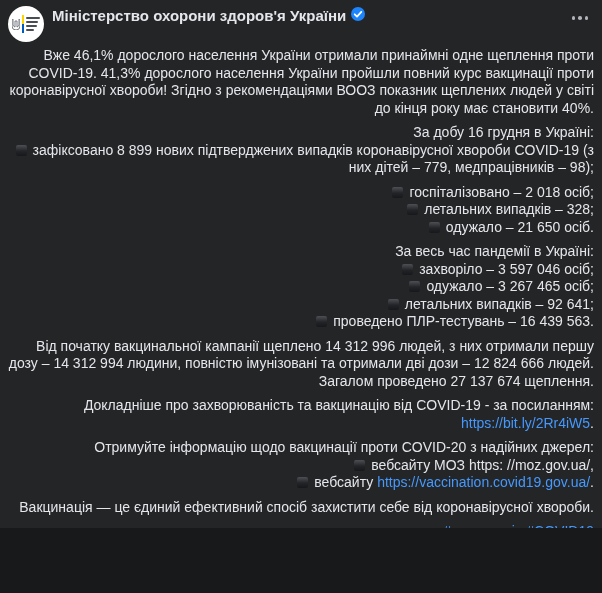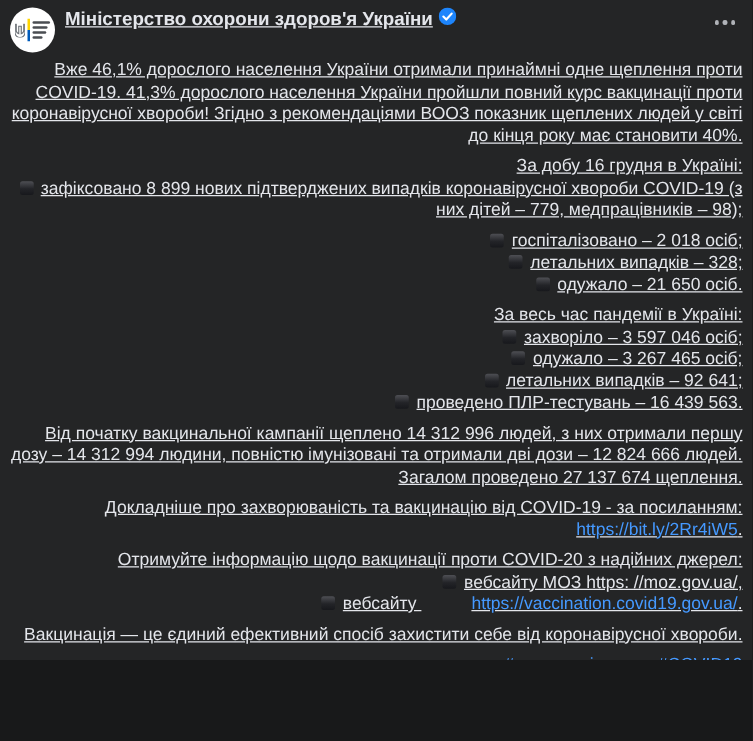--- a/index.html
+++ b/index.html
@@ -12,21 +12,20 @@
   *{box-sizing:border-box;}
   html,body{margin:0;padding:0;background:#18191a;}
   body{font-family:"Liberation Sans","DejaVu Sans",sans-serif;}
   .post{
     width:602px;height:528px;
     background:var(--bg);
     padding:6px 8px 0 8px;
     position:relative;
     overflow:hidden;
     color:var(--text);
-    text-decoration:underline;
   }
   
   .header{display:flex;align-items:flex-start;margin-bottom:5px;}
   .avatar{
     width:36px;height:36px;border-radius:50%;
     background:#ffffff;flex:0 0 36px;
     display:flex;align-items:center;justify-content:center;gap:2px;
     overflow:hidden;
   }
   .emblem{width:8px;height:11px;}
@@ -52,21 +51,21 @@
   .menu-btn i{width:3.5px;height:3.5px;border-radius:50%;background:var(--secondary);display:block;}
   
   .body{font-size:14px;line-height:17.5px;color:var(--text);}
   .para{margin:0 0 7px 0;}
   .line{min-height:17.5px;text-align:right;}
   .bullet{
     display:inline-block;width:11px;height:11px;border-radius:2px;
     background:linear-gradient(180deg,#4e4f54 0%,#232428 55%,#17181c 100%);
     margin:0 6px 0 2px;vertical-align:-1px;
   }
-  a.plink{color:var(--link);text-decoration:none;cursor:pointer;margin-left:40px;}
+  a.plink{color:var(--link);text-decoration:none;cursor:pointer;}
 </style>
 </head>
 <body>
 
 <div class="post">
 
   <div class="header">
     <div class="avatar">
       <svg class="emblem" viewBox="0 0 8 11">
         <path d="M1 0 v6 a3 3 0 0 0 2 2 v-6 h2 v6 a3 3 0 0 0 2-2 v-6 h1 v7 a4 4 0 0 1-4 4 a4 4 0 0 1-4-4 v-7 z" fill="none" stroke="#6b7076" stroke-width="0.9"></path>

